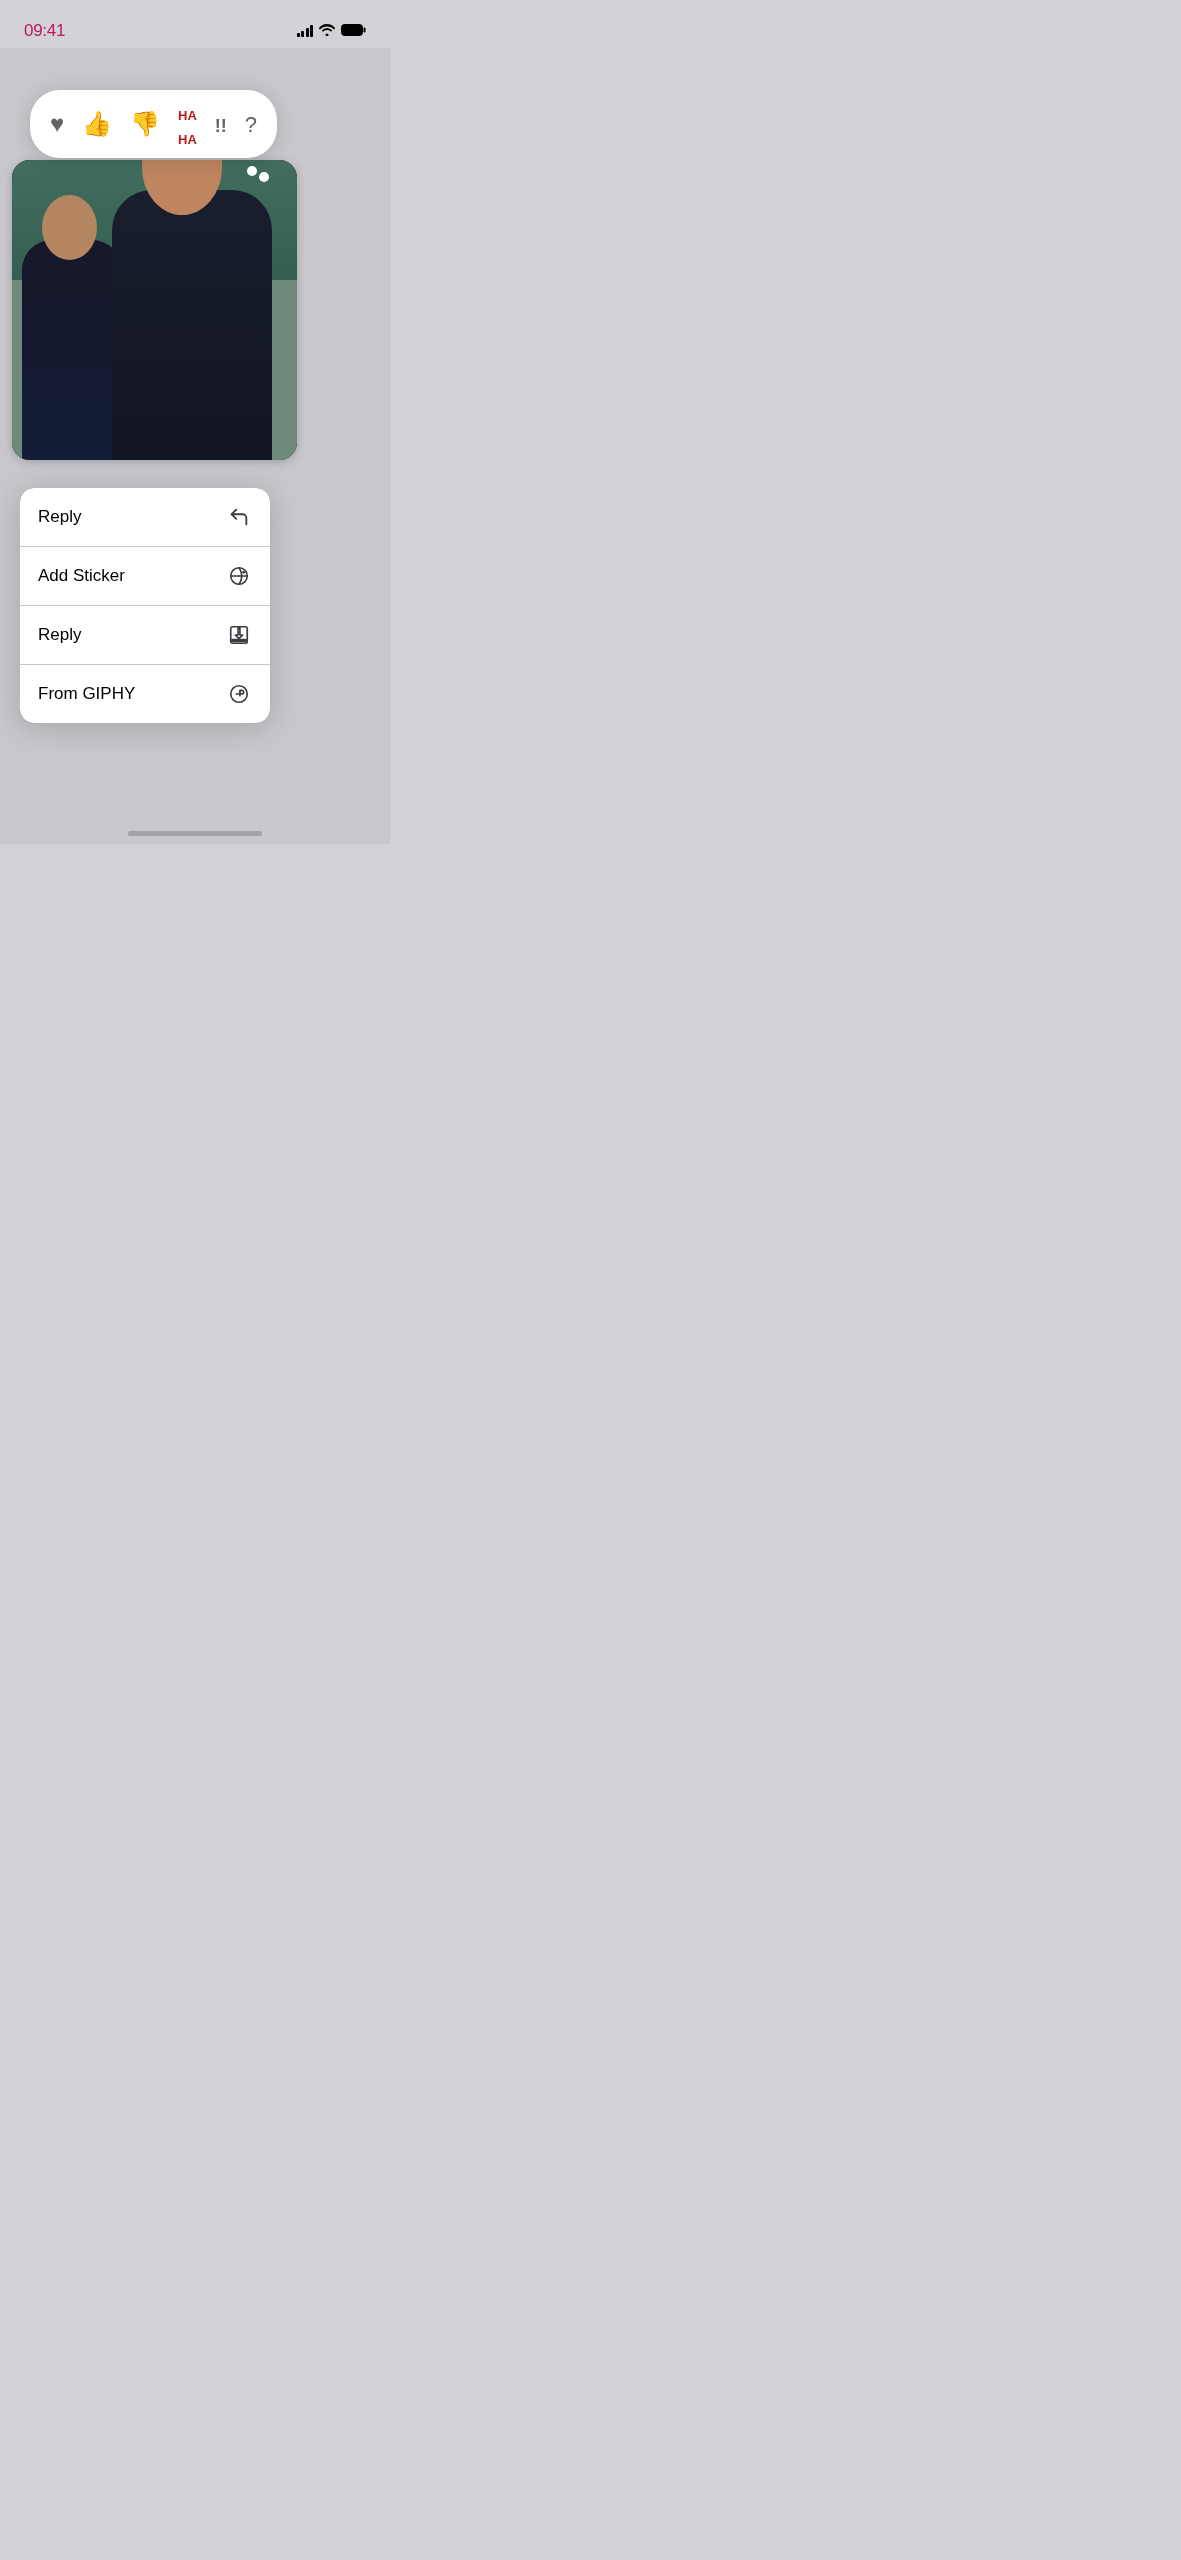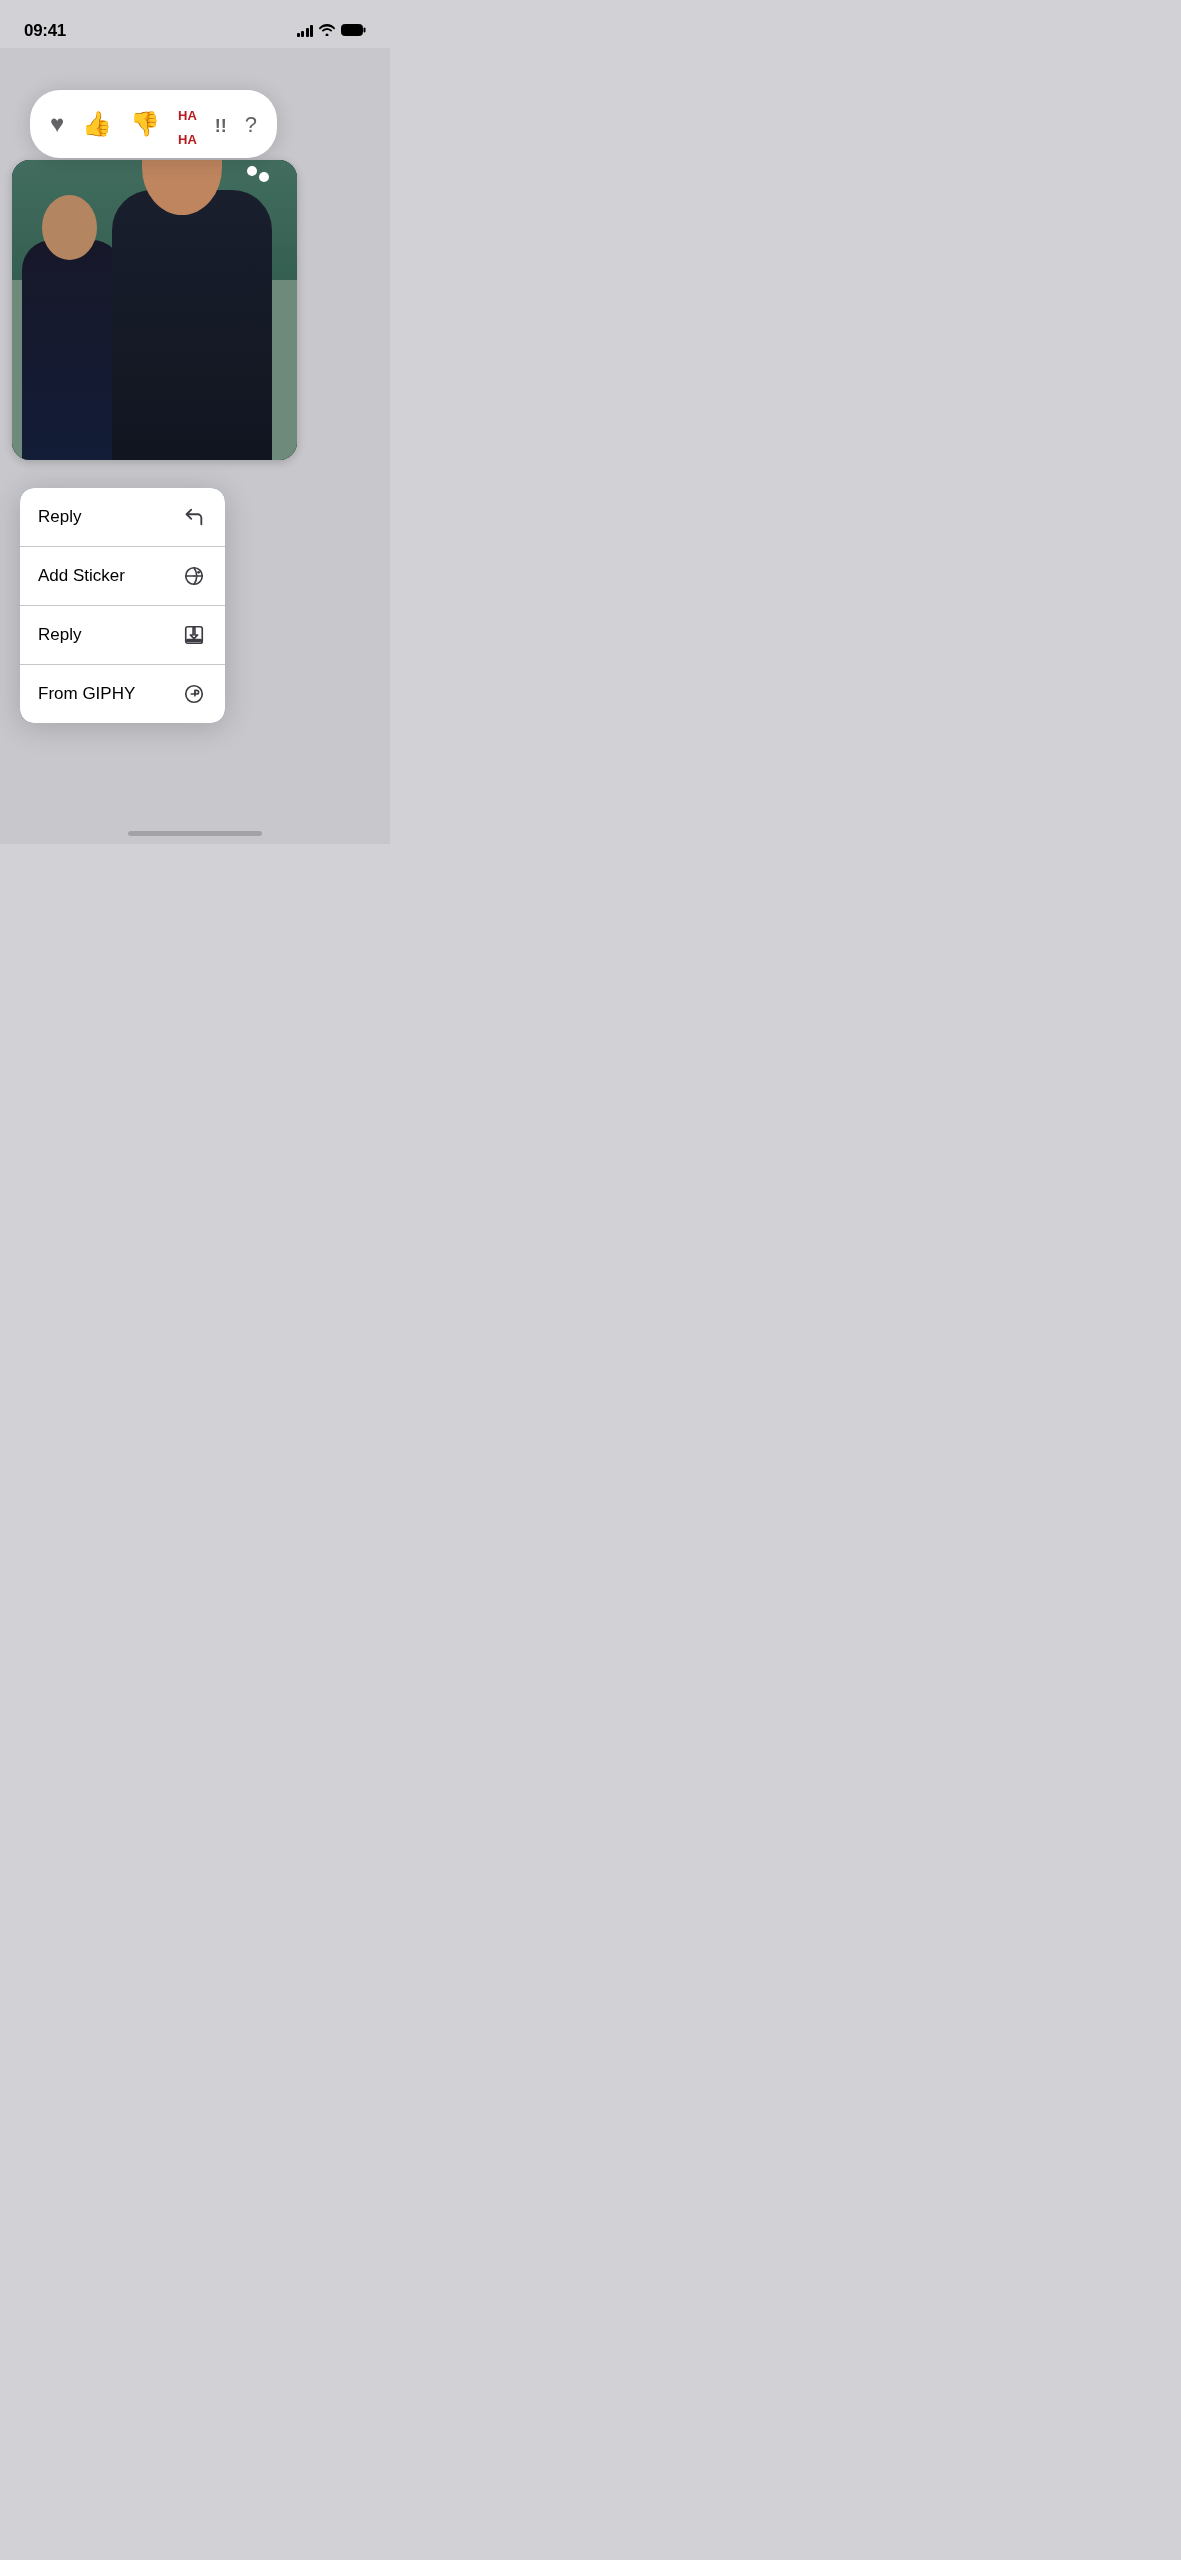--- a/index.html
+++ b/index.html
@@ -17,22 +17,22 @@
     
     .status-bar {
       display: flex;
       justify-content: space-between;
       align-items: center;
       padding: 14px 24px 0 24px;
       height: 48px;
     }
     .status-time {
       font-size: 17px;
-      font-weight: 700;
-      color: #000000;
+      font-weight: 400;
+      color: #be185d;
       letter-spacing: -0.3px;
     }
     .status-icons {
       display: flex;
       align-items: center;
       gap: 6px;
     }
     .signal-bars {
       display: flex;
       align-items: flex-end;
@@ -191,21 +191,21 @@
       position: absolute;
       inset: 0;
       background: rgba(0,0,0,0.1);
     }
 
     
     .context-menu {
       position: absolute;
       top: 488px;
       left: 20px;
-      width: 205px;
+      width: 250px;
       background: #0c4a6e;
       border-radius: 14px;
       overflow: hidden;
       z-index: 20;
       box-shadow: 0 4px 30px rgba(0,0,0,0.18);
     }
     .context-menu-item {
       display: flex;
       align-items: center;
       justify-content: space-between;

